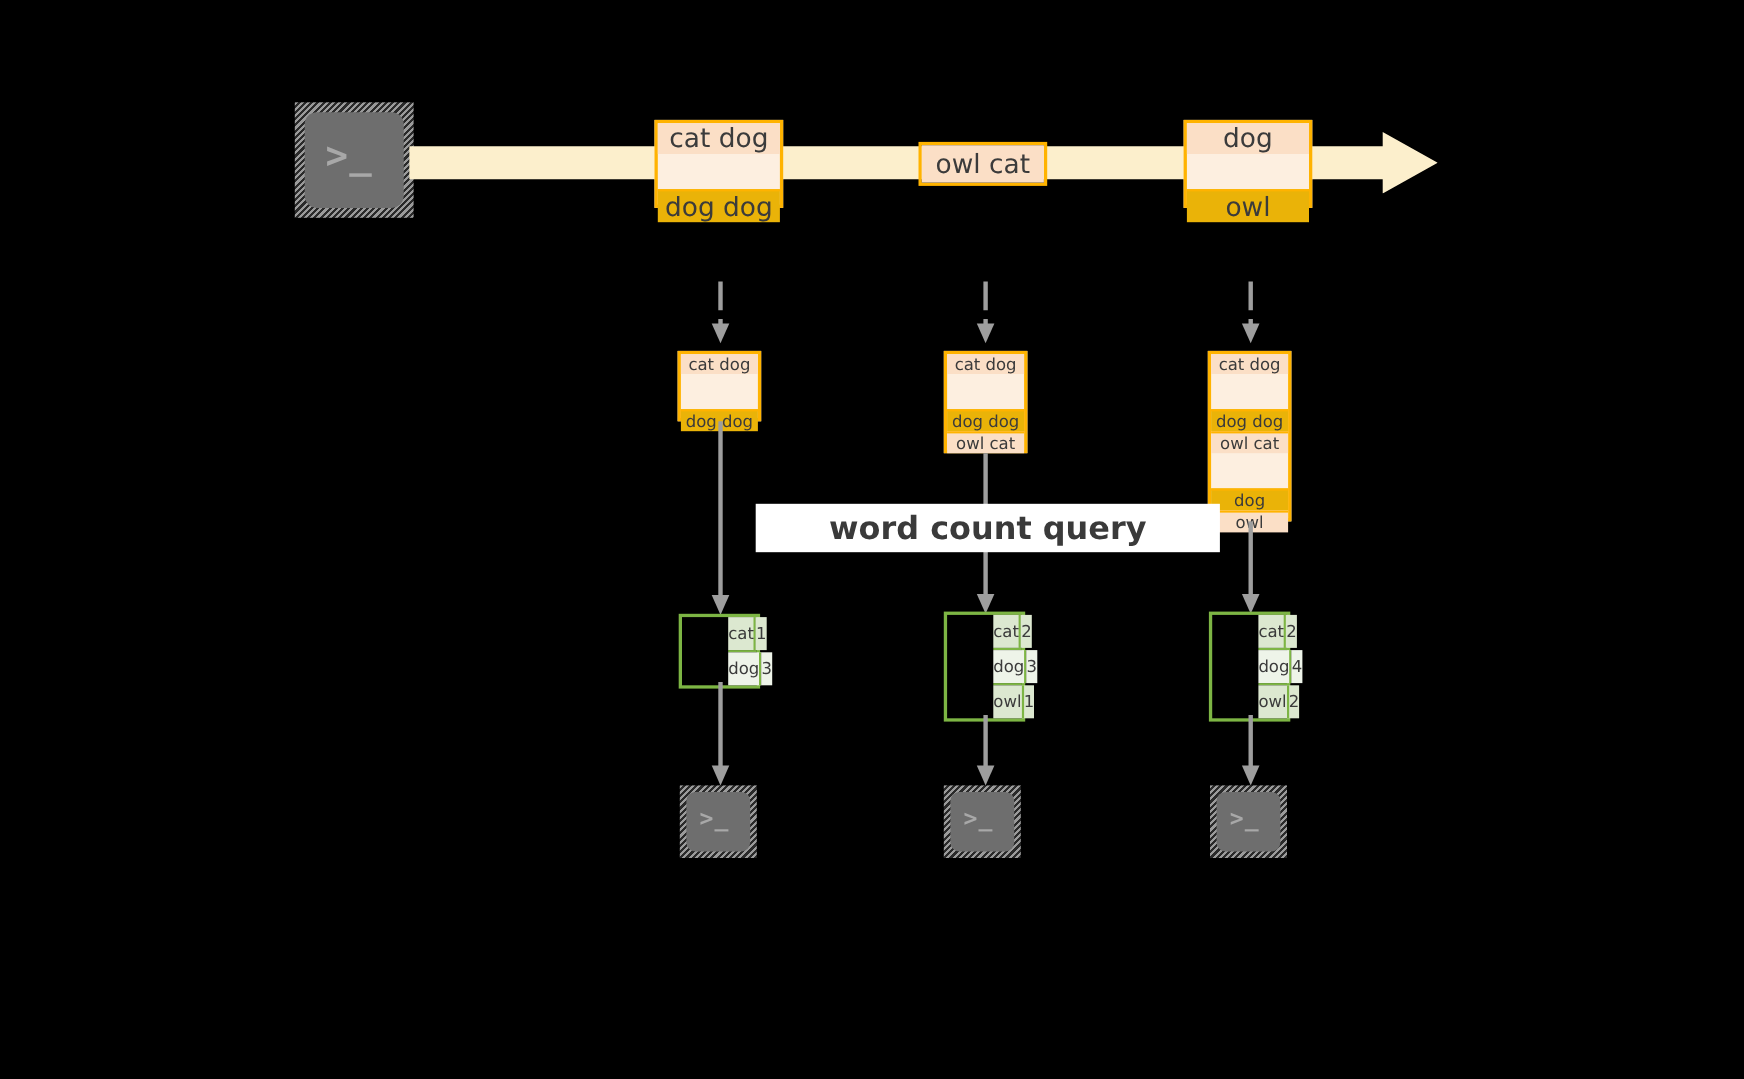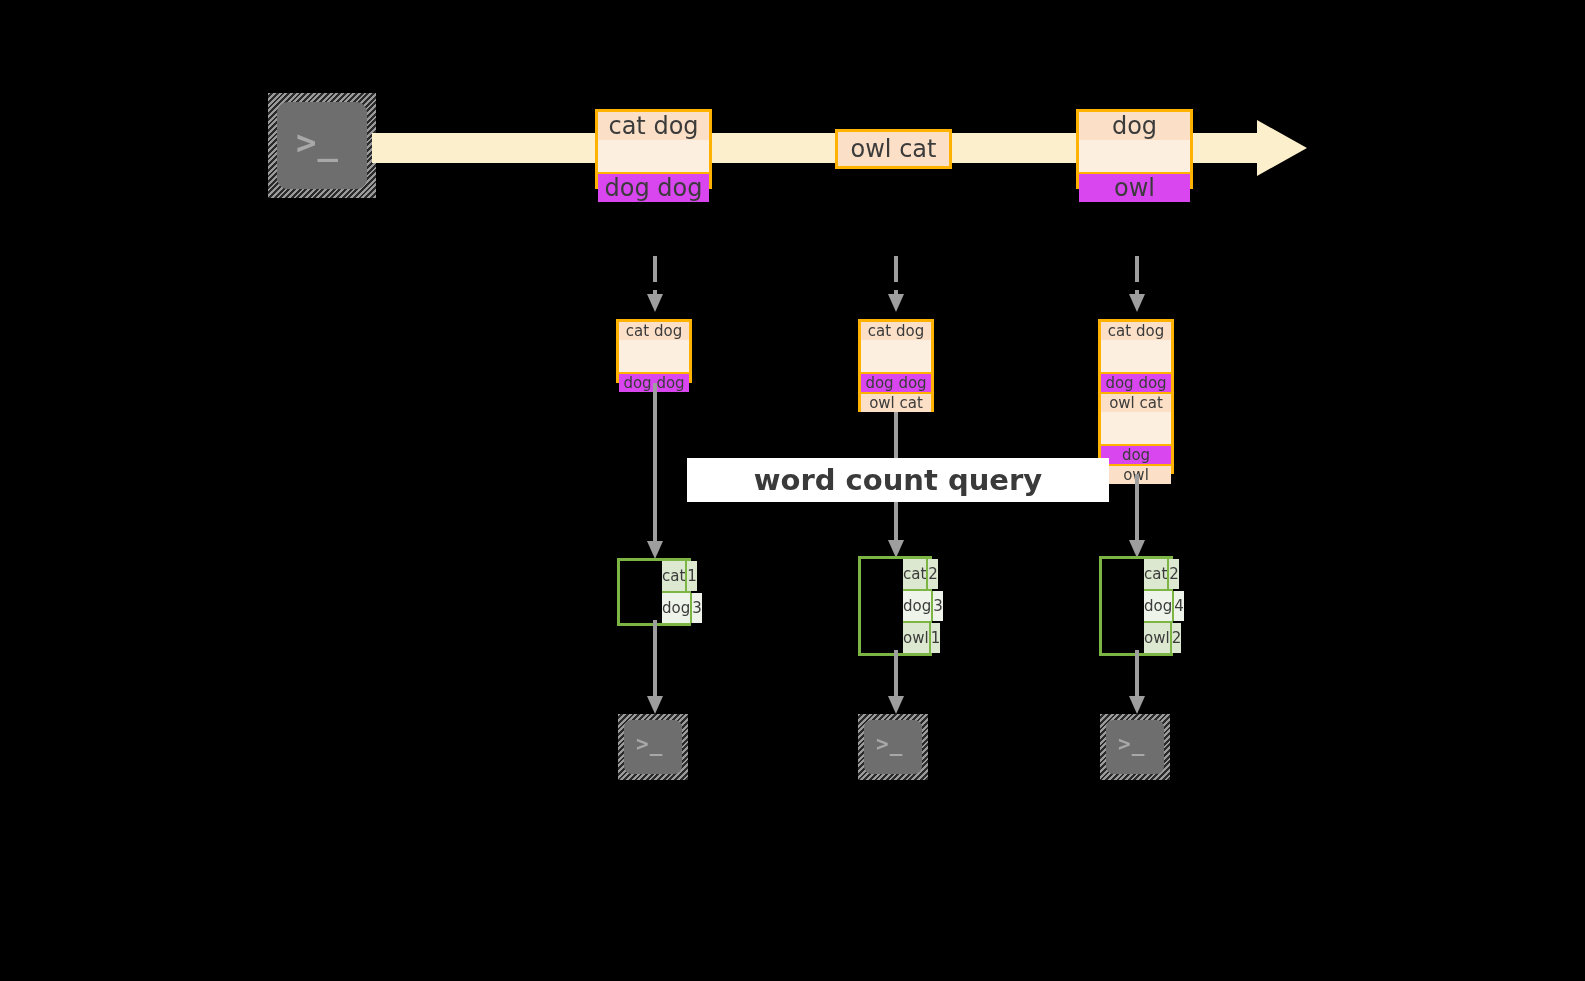--- a/index.html
+++ b/index.html
@@ -74,21 +74,21 @@
   }
   .rec .cell {
     box-sizing: border-box;
     display: flex;
     align-items: center;
     justify-content: center;
     color: #3b3b3b;
     white-space: nowrap;
   }
   .rec .cell.dark  { background: #FBDFC6; }
-  .rec .cell.light { background: #d946ef; margin-top: 32px; }
+  .rec .cell.light { background: #eab308; margin-top: 32px; }
   .rec .cell + .cell { border-top: 2px solid #FFB300; }
 
   
   .rec-top { width: 117px; }
   .rec-top .cell { height: 37px; font-size: 24px; }
 
   .rec-top-1 { left: 595px; top: 109px; height: 80px; }
   .rec-top-2 { left: 835px; top: 129px; height: 40px; }
   .rec-top-3 { left: 1076px; top: 109px; height: 80px; }
 

